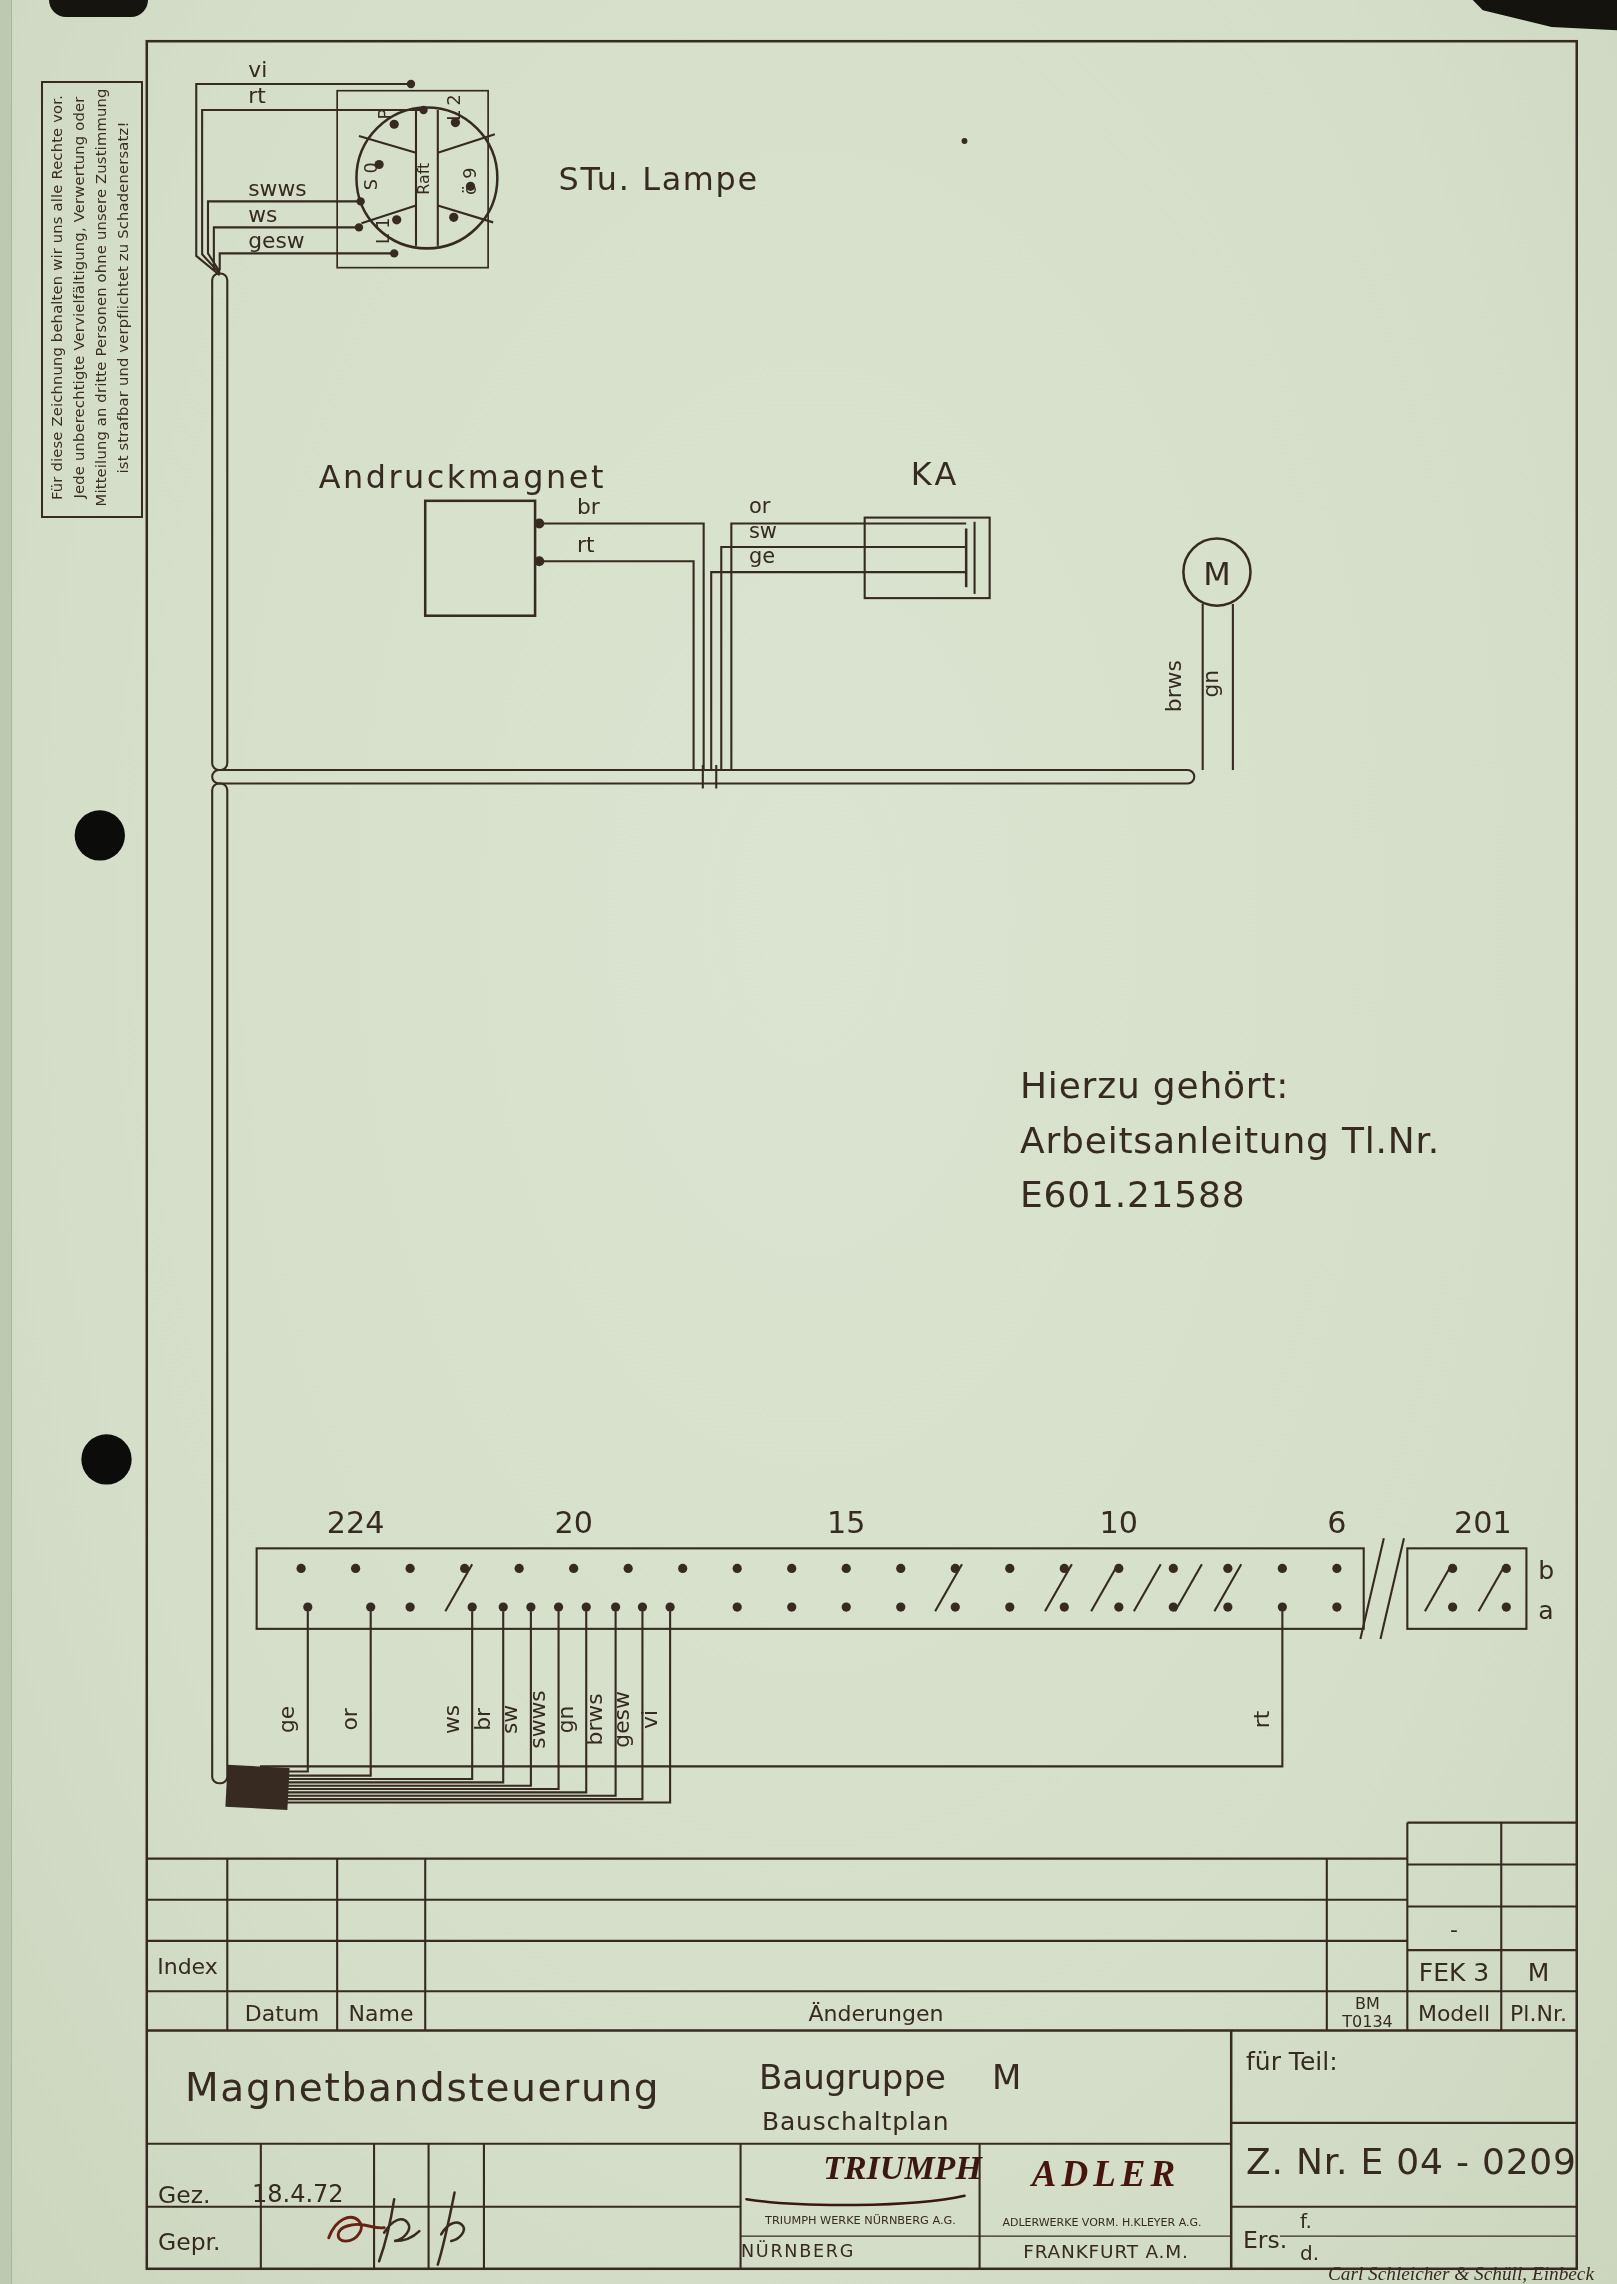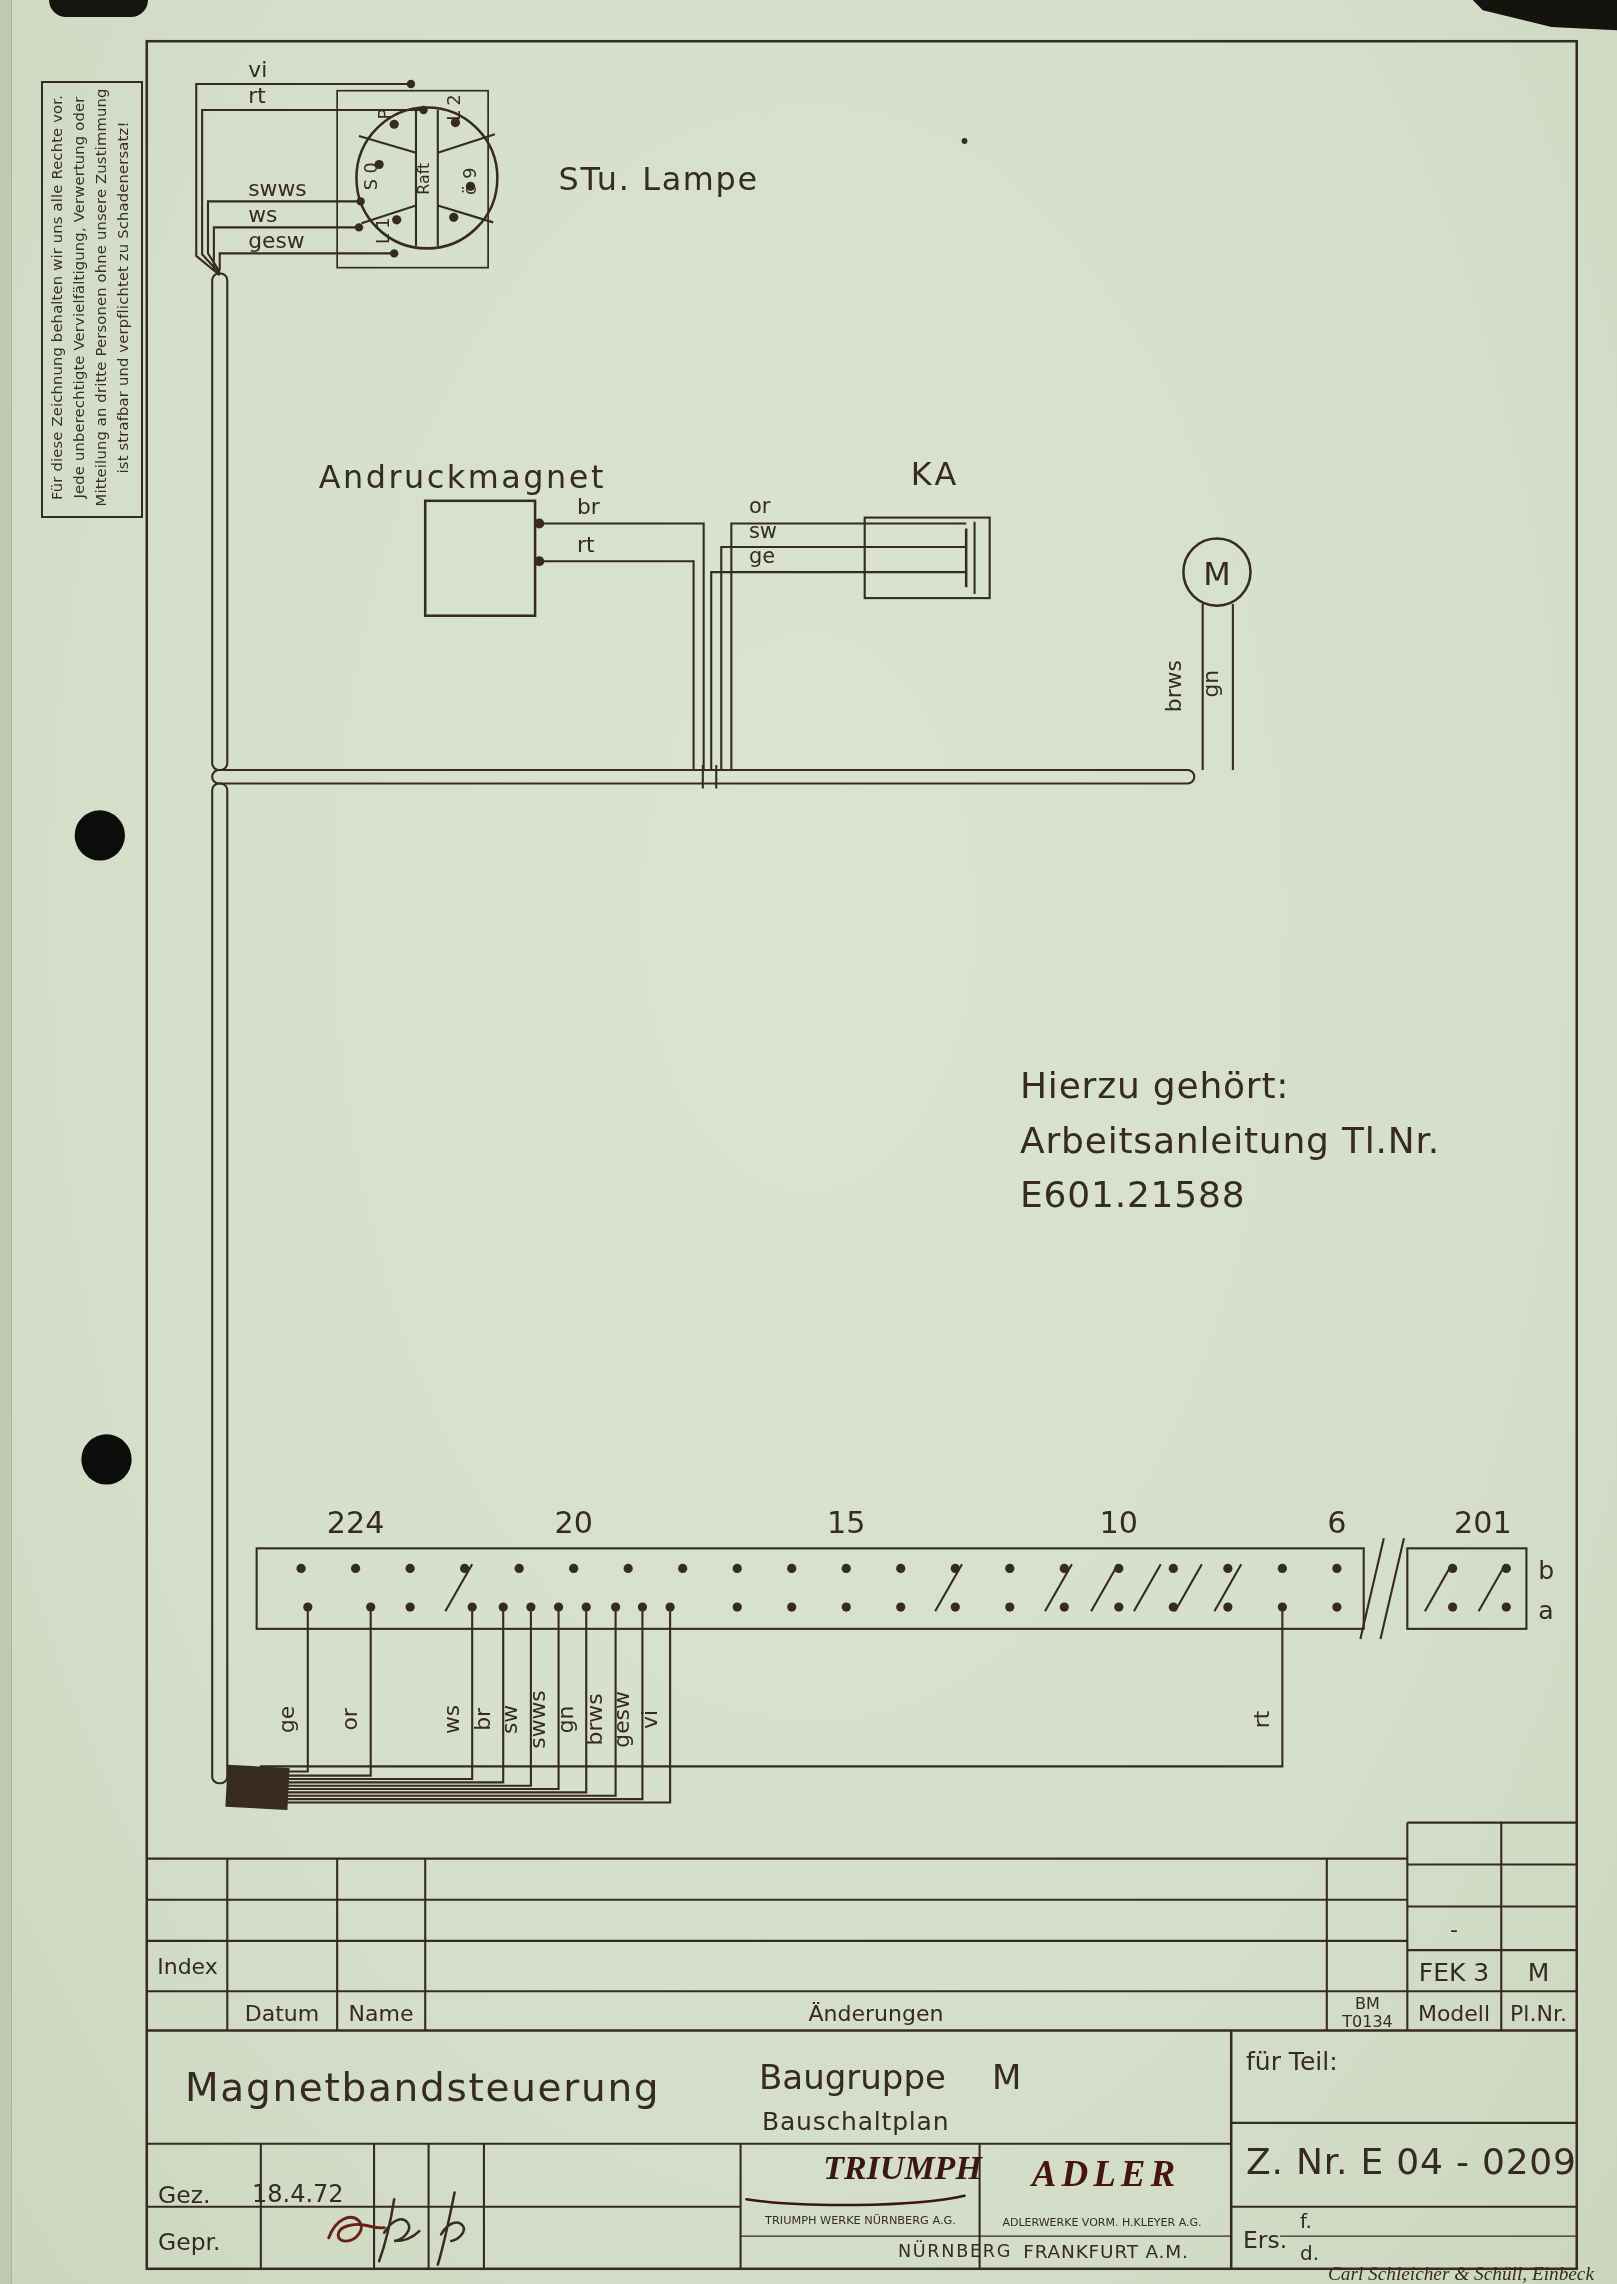--- a/index.html
+++ b/index.html
@@ -318,21 +318,21 @@
 
   <div class="abs" style="left:1246px;top:2047px;font-size:25px;">für Teil:</div>
   <div class="abs" style="left:1246px;top:2141px;font-size:36px;letter-spacing:0.8px;">Z. Nr. E 04 - 0209</div>
 
   <div class="abs" style="left:158px;top:2164px;font-size:23.5px;margin-top:17px;">Gez.</div>
   <div class="abs" style="left:252px;top:2164px;font-size:24px;margin-top:16px;">18.4.72</div>
   <div class="abs" style="left:158px;top:2228px;font-size:23.5px;">Gepr.</div>
 
   <div class="abs serif" style="left:741px;top:2149px;width:239px;text-align:center;font-size:34px;font-weight:bold;font-style:italic;color:#3a1712;padding-left:42px;">TRIUMPH</div>
   <div class="abs" style="left:741px;top:2214px;width:239px;text-align:center;font-size:11.3px;">TRIUMPH WERKE NÜRNBERG A.G.</div>
-  <div class="abs" style="left:741px;top:2241px;width:271px;text-align:right;font-size:17.6px;letter-spacing:1.7px;">NÜRNBERG</div>
+  <div class="abs" style="left:741px;top:2241px;width:271px;text-align:left;font-size:17.6px;letter-spacing:1.7px;">NÜRNBERG</div>
 
   <div class="abs serif" style="left:980px;top:2152px;width:252px;text-align:center;font-size:37px;font-weight:bold;letter-spacing:5px;color:#47150e;">ADLER</div>
   <div class="abs" style="left:980px;top:2216px;width:244px;text-align:center;font-size:11px;">ADLERWERKE VORM. H.KLEYER A.G.</div>
   <div class="abs" style="left:980px;top:2241px;width:252px;text-align:center;font-size:18.5px;letter-spacing:0.8px;">FRANKFURT A.M.</div>
 
   <div class="abs" style="left:1243px;top:2226px;font-size:23.5px;">Ers.</div>
   <div class="abs" style="left:1300px;top:2209px;font-size:20px;">f.</div>
   <div class="abs" style="left:1300px;top:2241px;font-size:20px;">d.</div>
 
   <div class="abs serif" style="left:1225px;top:2263px;width:369px;text-align:right;font-size:19.3px;font-style:italic;">Carl Schleicher &amp; Schüll, Einbeck</div>

